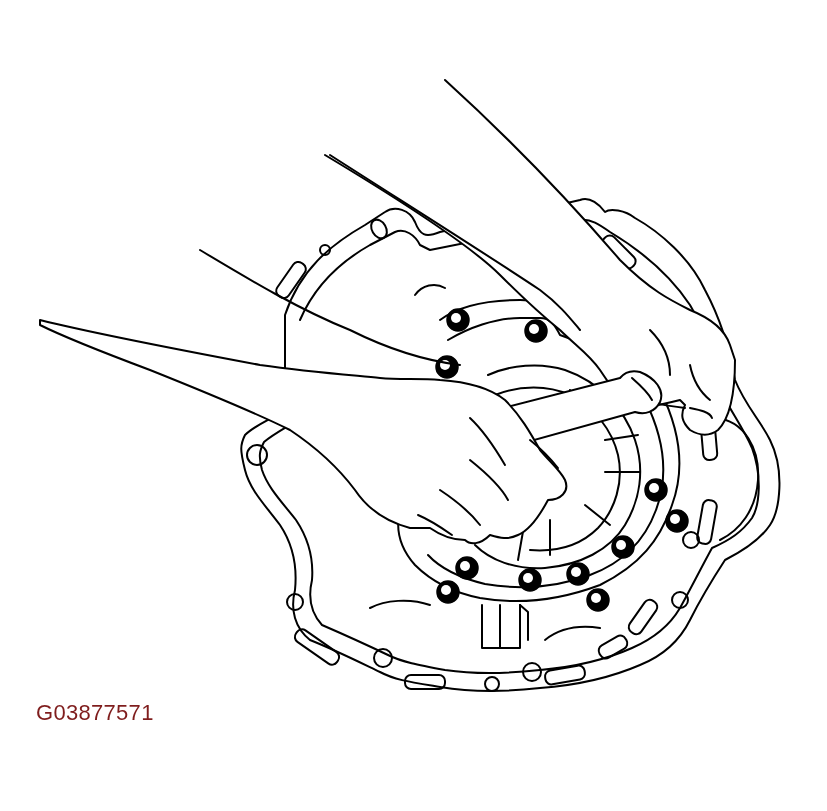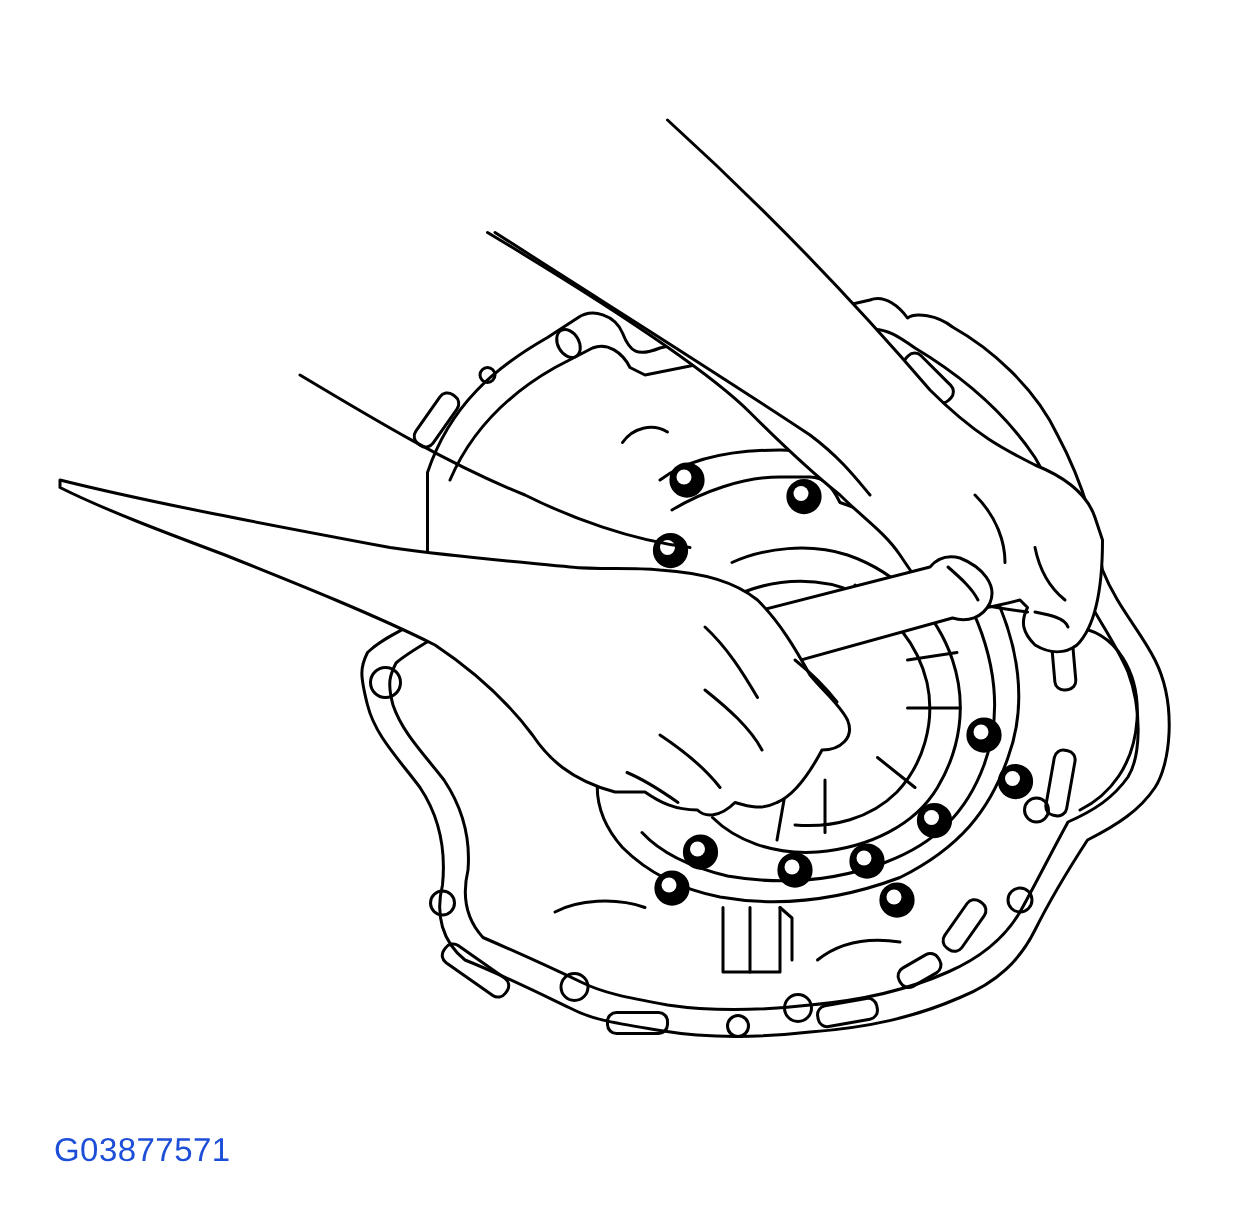--- a/index.html
+++ b/index.html
@@ -5,23 +5,23 @@
   html, body { margin: 0; padding: 0; background: #ffffff; }
   body { width: 827px; height: 811px; position: relative; overflow: hidden; }
   #illustration { position: absolute; left: 0; top: 0; width: 827px; height: 811px; }
   #illustration path, #illustration circle, #illustration ellipse, #illustration rect {
     fill: none; stroke: #000; stroke-width: 2; stroke-linecap: round; stroke-linejoin: round;
   }
   #illustration .fillw { fill: #fff; }
   #illustration .bolt-outer { fill: #000; stroke: #000; stroke-width: 1.5; }
   #illustration .bolt-inner { fill: #fff; stroke: none; }
   .fig-id {
-    position: absolute; left: 36px; top: 754px;
+    position: absolute; left: 36px; top: 700px;
     font-family: "Liberation Sans", sans-serif; font-size: 22px; font-weight: normal;
-    color: #1d4ed8; letter-spacing: 0.3px;
+    color: #7f1d1d; letter-spacing: 0.3px;
   }
 </style>
 </head>
 <body>
 
 <div>
 <svg id="illustration" viewBox="0 0 827 811">
 
   <g>
     <path d="M285,315 C300,270 330,245 365,225 L385,212 C395,205 410,210 415,222 C420,235 425,238 440,232 L580,200 C590,196 600,205 605,212 C610,208 625,210 635,218 C660,232 690,258 705,290 C720,318 730,350 735,380 C745,405 760,420 770,440 C785,470 780,510 770,525 C760,540 745,550 725,560 C712,580 700,600 690,620 C680,640 665,655 640,665 C610,678 580,685 540,688 C505,692 470,692 440,687 C410,682 395,680 380,672 C355,660 335,650 310,640 C295,628 290,610 295,590 C298,560 290,540 280,525 C265,505 250,490 245,470 C240,450 240,445 245,435 C255,425 270,420 285,410 Z"></path>

